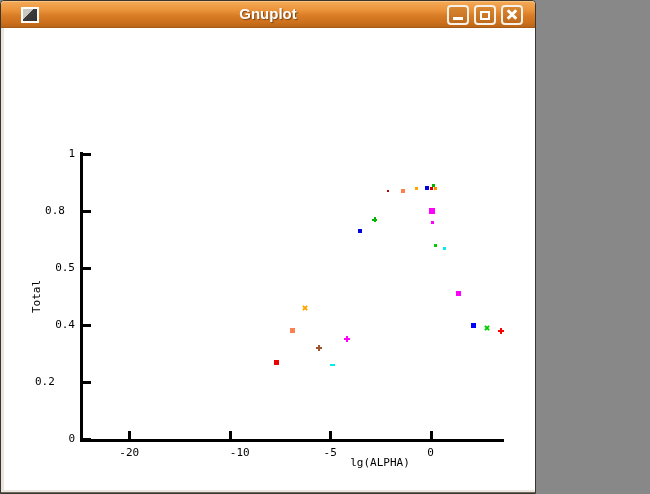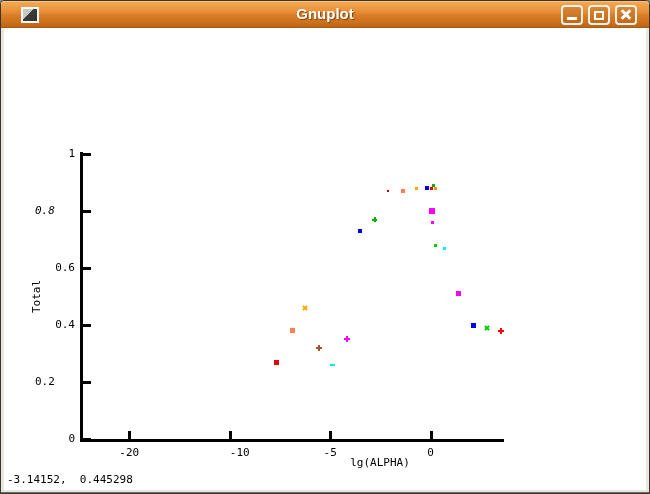--- a/index.html
+++ b/index.html
@@ -1,18 +1,18 @@
 <!DOCTYPE html>
 <html><head>
 <meta charset="utf-8">
 <style>
   * { margin:0; padding:0; box-sizing:border-box; }
   html,body { width:650px; height:494px; background:#888; font-family:"DejaVu Sans Mono", monospace; }
   .window {
-    position:relative; width:650px; height:494px;
+    position:relative; width:536px; height:494px;
     background:#e9e6df;
     border:1px solid #3a352f;
     border-radius:4px 4px 0 0;
     overflow:hidden;
   }
   
   .titlebar {
     position:absolute; top:0; left:0; width:100%; height:27px;
     background:linear-gradient(180deg,#f4ab58 0%,#ea923a 35%,#d87c26 55%,#cc701c 80%,#b96417 97%,#8f4c10 100%);
     border-radius:4px 4px 0 0;
@@ -92,23 +92,23 @@
     <div id="plot-layer">
         <div class="axis" style="left: 76px; top: 124px; width: 3px; height: 289px;"></div>
         <div class="axis" style="left: 76px; top: 411px; width: 424px; height: 3px;"></div>
         <div class="tick" style="left: 79px; top: 410px; width: 8px; height: 3px;"></div>
         <div class="ticklabel" style="left: 31px; top: 404px; width: 40px; text-align: right;">0</div>
         <div class="tick" style="left: 79px; top: 353px; width: 8px; height: 3px;"></div>
         <div class="ticklabel" style="left: 31px; top: 347px; width: 40px; text-align: left;">0.2</div>
         <div class="tick" style="left: 79px; top: 296px; width: 8px; height: 3px;"></div>
         <div class="ticklabel" style="left: 31px; top: 290px; width: 40px; text-align: right;">0.4</div>
         <div class="tick" style="left: 79px; top: 239px; width: 8px; height: 3px;"></div>
-        <div class="ticklabel" style="left: 31px; top: 233px; width: 40px; text-align: right;">0.6</div>
+        <div class="ticklabel" style="left: 31px; top: 233px; width: 40px; text-align: right;">0.5</div>
         <div class="tick" style="left: 79px; top: 182px; width: 8px; height: 3px;"></div>
-        <div class="ticklabel" style="left: 31px; top: 176px; width: 40px; text-align: left; font-style: italic;">0.8</div>
+        <div class="ticklabel" style="left: 31px; top: 176px; width: 40px; text-align: center;">0.8</div>
         <div class="tick" style="left: 79px; top: 125px; width: 8px; height: 3px;"></div>
         <div class="ticklabel" style="left: 31px; top: 119px; width: 40px; text-align: right;">1</div>
         <div class="tick" style="left: 124.229px; top: 403px; width: 3px; height: 8px;"></div>
         <div class="ticklabel" style="left: 105.229px; top: 418px; width: 40px; text-align: center;">-20</div>
         <div class="tick" style="left: 224.705px; top: 403px; width: 3px; height: 8px;"></div>
         <div class="ticklabel" style="left: 205.705px; top: 418px; width: 40px; text-align: right;">-10</div>
         <div class="tick" style="left: 325.181px; top: 403px; width: 3px; height: 8px;"></div>
         <div class="ticklabel" style="left: 306.181px; top: 418px; width: 40px; text-align: center;">-5</div>
         <div class="tick" style="left: 425.657px; top: 403px; width: 3px; height: 8px;"></div>
         <div class="ticklabel" style="left: 406.657px; top: 418px; width: 40px; text-align: center;">0</div>
@@ -149,17 +149,16 @@
         </div>
         <div class="pt" style="left: 311.928px; top: 316.8px; width: 6px; height: 6px;">
           <div class="pt-bar" style="width: 6px; height: 2px; left: 0px; top: 2px; background: rgb(160, 82, 45);"></div>
           <div class="pt-bar" style="width: 2px; height: 6px; left: 2px; top: 0px; background: rgb(160, 82, 45);"></div>
         </div>
         <div class="pt" style="left: 270.429px; top: 331.55px; width: 5px; height: 5px; background: rgb(238, 0, 0);"></div>
         <div class="pt" style="left: 326.494px; top: 334.4px; width: 5px; height: 5px;">
           <div class="pt-bar" style="width: 5px; height: 2px; left: 0px; top: 1.5px; background: rgb(0, 238, 238);"></div>
         </div>
       </div>
-    <div class="ptext statusbar">-3.14152,  0.445298</div>
   </div>
 
   <div class="frame-shadow"></div>
 </div>
 
 </body></html>

